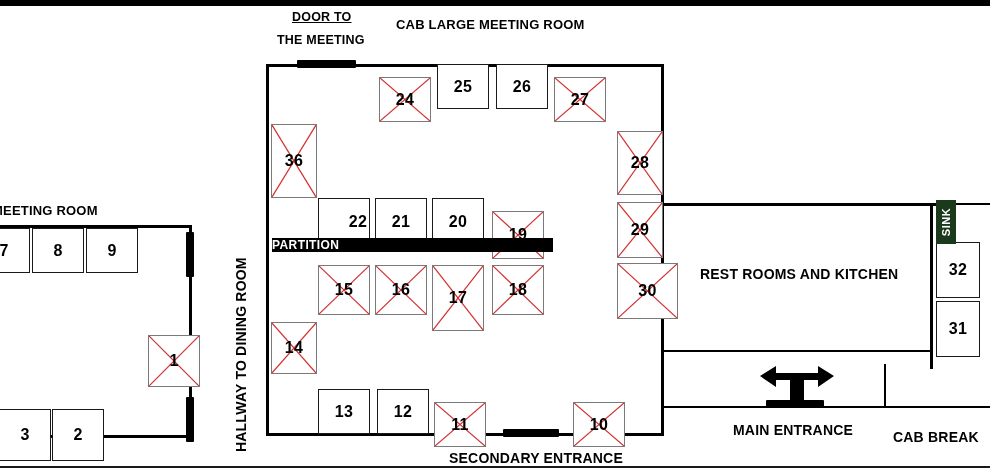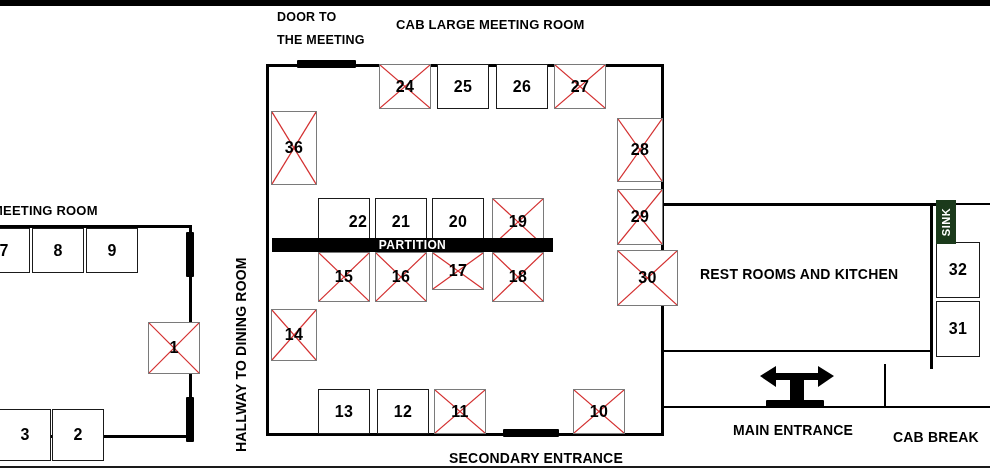--- a/index.html
+++ b/index.html
@@ -59,20 +59,21 @@
     position: absolute;
     box-sizing: border-box;
     border: 1.5px solid #1a1a1a;
     background: #ffffff;
     display: flex;
     align-items: center;
     justify-content: center;
   }
   .desk.occupied {
     border-color: #7a7a7a;
+    margin-top: 13px;
   }
   .desk .num {
     position: relative;
     z-index: 3;
     font-weight: bold;
     font-size: 16px;
     color: #000000;
     line-height: 1;
     letter-spacing: 0.3px;
   }
@@ -105,21 +106,21 @@
     transform-origin: 0 0;
     transform: rotate(-90deg);
   }
 
   
   .partition {
     position: absolute;
     background: #000000;
     display: flex;
     align-items: center;
-    justify-content: center;
+    justify-content: flex-start;
     z-index: 5;
   }
   .partition span {
     color: #ffffff;
     font-weight: bold;
     font-size: 12px;
     letter-spacing: 0.4px;
   }
 
   
@@ -162,21 +163,21 @@
   }
 </style>
 </head>
 <body>
 
 <div id="plan">
 
   <div class="frame-top"></div>
   <div class="frame-bottom"></div>
 
-  <div class="lbl small" style="left:277px; top:10px;">DOOR TO</div>
+  <div class="lbl small" style="left:292px; top:10px;text-decoration:underline;">DOOR TO</div>
   <div class="lbl small" style="left:277px; top:33px;">THE MEETING</div>
 
   <div class="lbl big" style="left:396px; top:17px;">CAB LARGE MEETING ROOM</div>
 
   <div class="lbl big" style="left:-8px; top:203px;">MEETING ROOM</div>
 
   <div class="lbl med rot" style="left:233px; top:452px;">HALLWAY TO DINING ROOM</div>
 
   <div class="lbl med" style="left:700px; top:266px;">REST ROOMS AND KITCHEN</div>
 
@@ -309,21 +310,21 @@
       </div>
       <div class="desk occupied" style="left: 375px; top: 252px; width: 52px; height: 50px;">
         <span class="xmark">
           <svg viewBox="0 0 100 100" preserveAspectRatio="none">
             <line x1="0" y1="0" x2="100" y2="100" stroke="#d32f2f" stroke-width="1.2" vector-effect="non-scaling-stroke"></line>
             <line x1="100" y1="0" x2="0" y2="100" stroke="#d32f2f" stroke-width="1.2" vector-effect="non-scaling-stroke"></line>
           </svg>
         </span>
         <span class="num">16</span>
       </div>
-      <div class="desk occupied" style="left: 432px; top: 252px; width: 52px; height: 38px;">
+      <div class="desk occupied" style="left: 432px; top: 252px; width: 52px; height: 66px;">
         <span class="xmark">
           <svg viewBox="0 0 100 100" preserveAspectRatio="none">
             <line x1="0" y1="0" x2="100" y2="100" stroke="#d32f2f" stroke-width="1.2" vector-effect="non-scaling-stroke"></line>
             <line x1="100" y1="0" x2="0" y2="100" stroke="#d32f2f" stroke-width="1.2" vector-effect="non-scaling-stroke"></line>
           </svg>
         </span>
         <span class="num">17</span>
       </div>
       <div class="desk occupied" style="left: 492px; top: 252px; width: 52px; height: 50px;">
         <span class="xmark">

